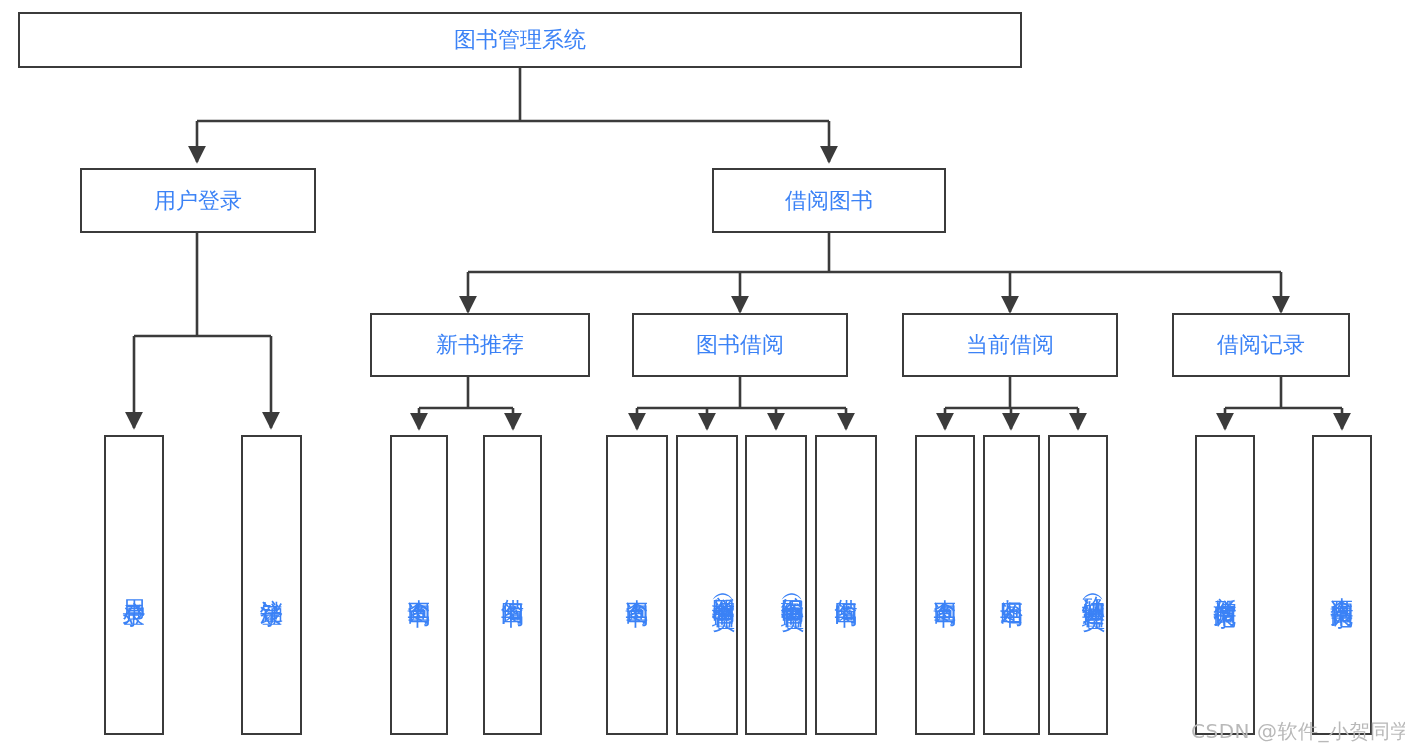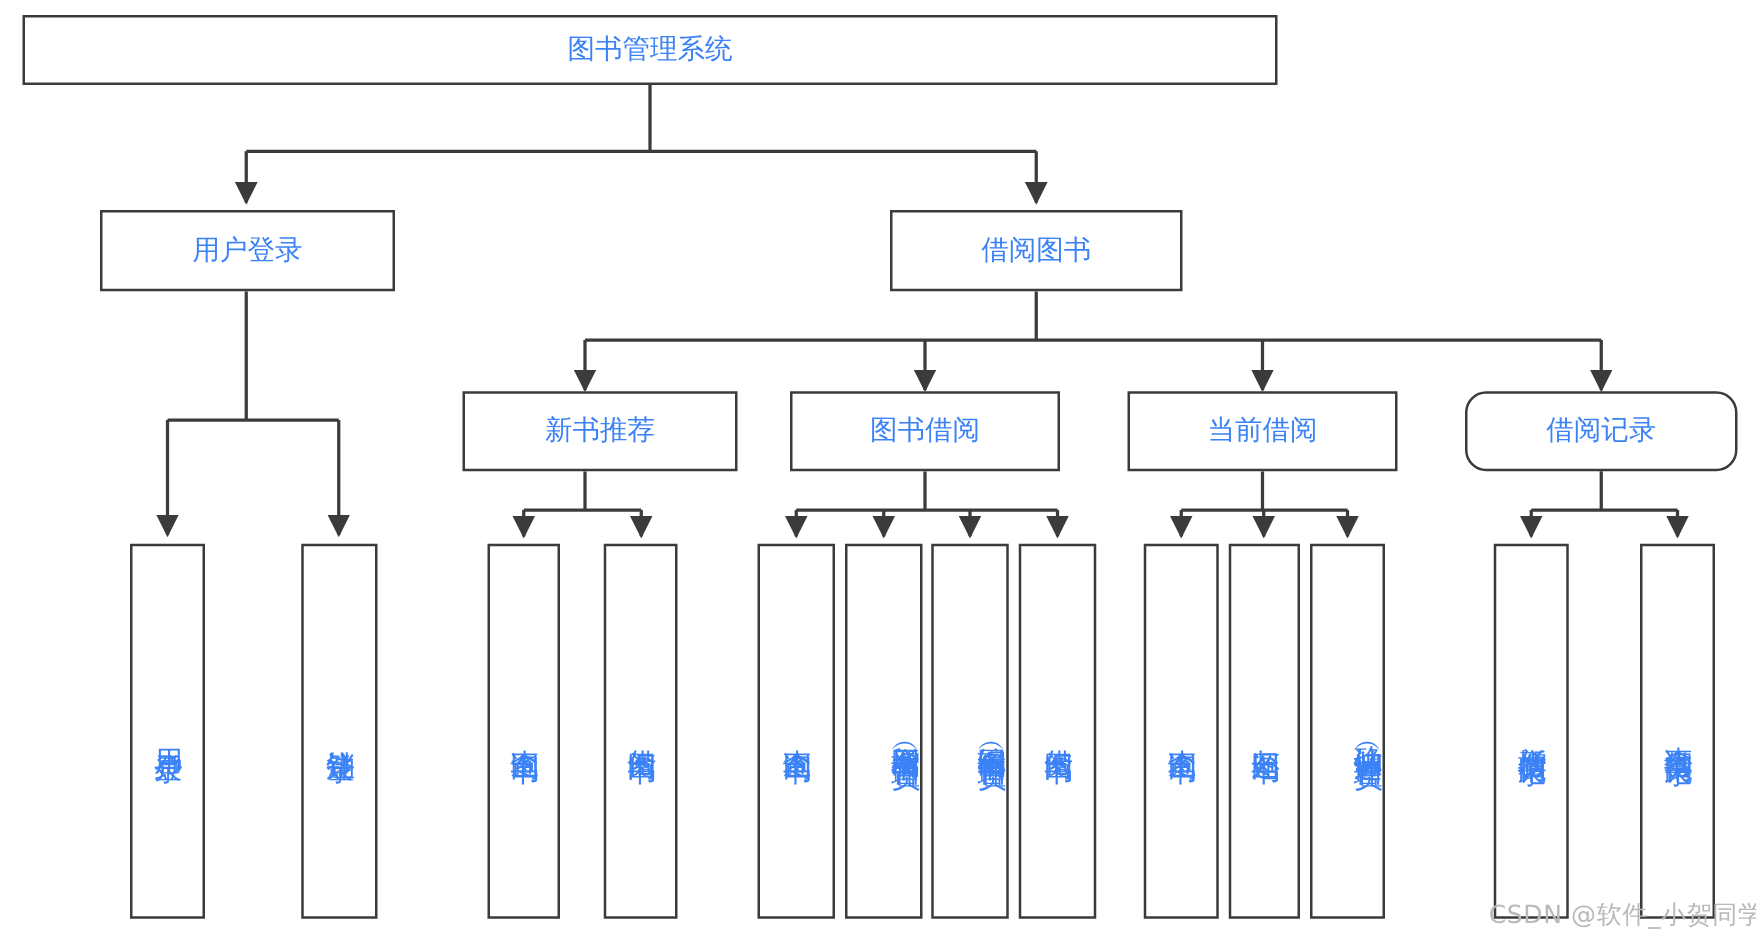--- a/index.html
+++ b/index.html
@@ -126,21 +126,21 @@
   <div class="node horiz" style="left:80px; top:168px; width:236px; height:65px;">用户登录</div>
 
   <div class="node horiz" style="left:712px; top:168px; width:234px; height:65px;">借阅图书</div>
 
   <div class="node horiz" style="left:358px; top:313px; width:220px; height:64px;margin-left:12px;">新书推荐</div>
 
   <div class="node horiz" style="left:902px; top:313px; width:216px; height:64px;">当前借阅</div>
 
   <div class="node horiz" style="left:632px; top:313px; width:216px; height:64px;">图书借阅</div>
 
-  <div class="node horiz" style="left:1172px; top:313px; width:218px; height:64px;border-radius:17px;">借阅记录</div>
+  <div class="node horiz" style="left:1172px; top:313px; width:178px; height:64px;">借阅记录</div>
 
   <div class="node vert centered" style="left:104px; top:435px; width:60px; height:300px;">用户登录</div>
 
   <div class="node vert centered" style="left:241px; top:435px; width:61px; height:300px;">注销登录</div>
 
   <div class="node vert centered" style="left:390px; top:435px; width:58px; height:300px;">查询图书</div>
 
   <div class="node vert centered" style="left:483px; top:435px; width:59px; height:300px;">借阅图书</div>
 
   <div class="node vert centered" style="left:606px; top:435px; width:62px; height:300px;">查询图书</div>

